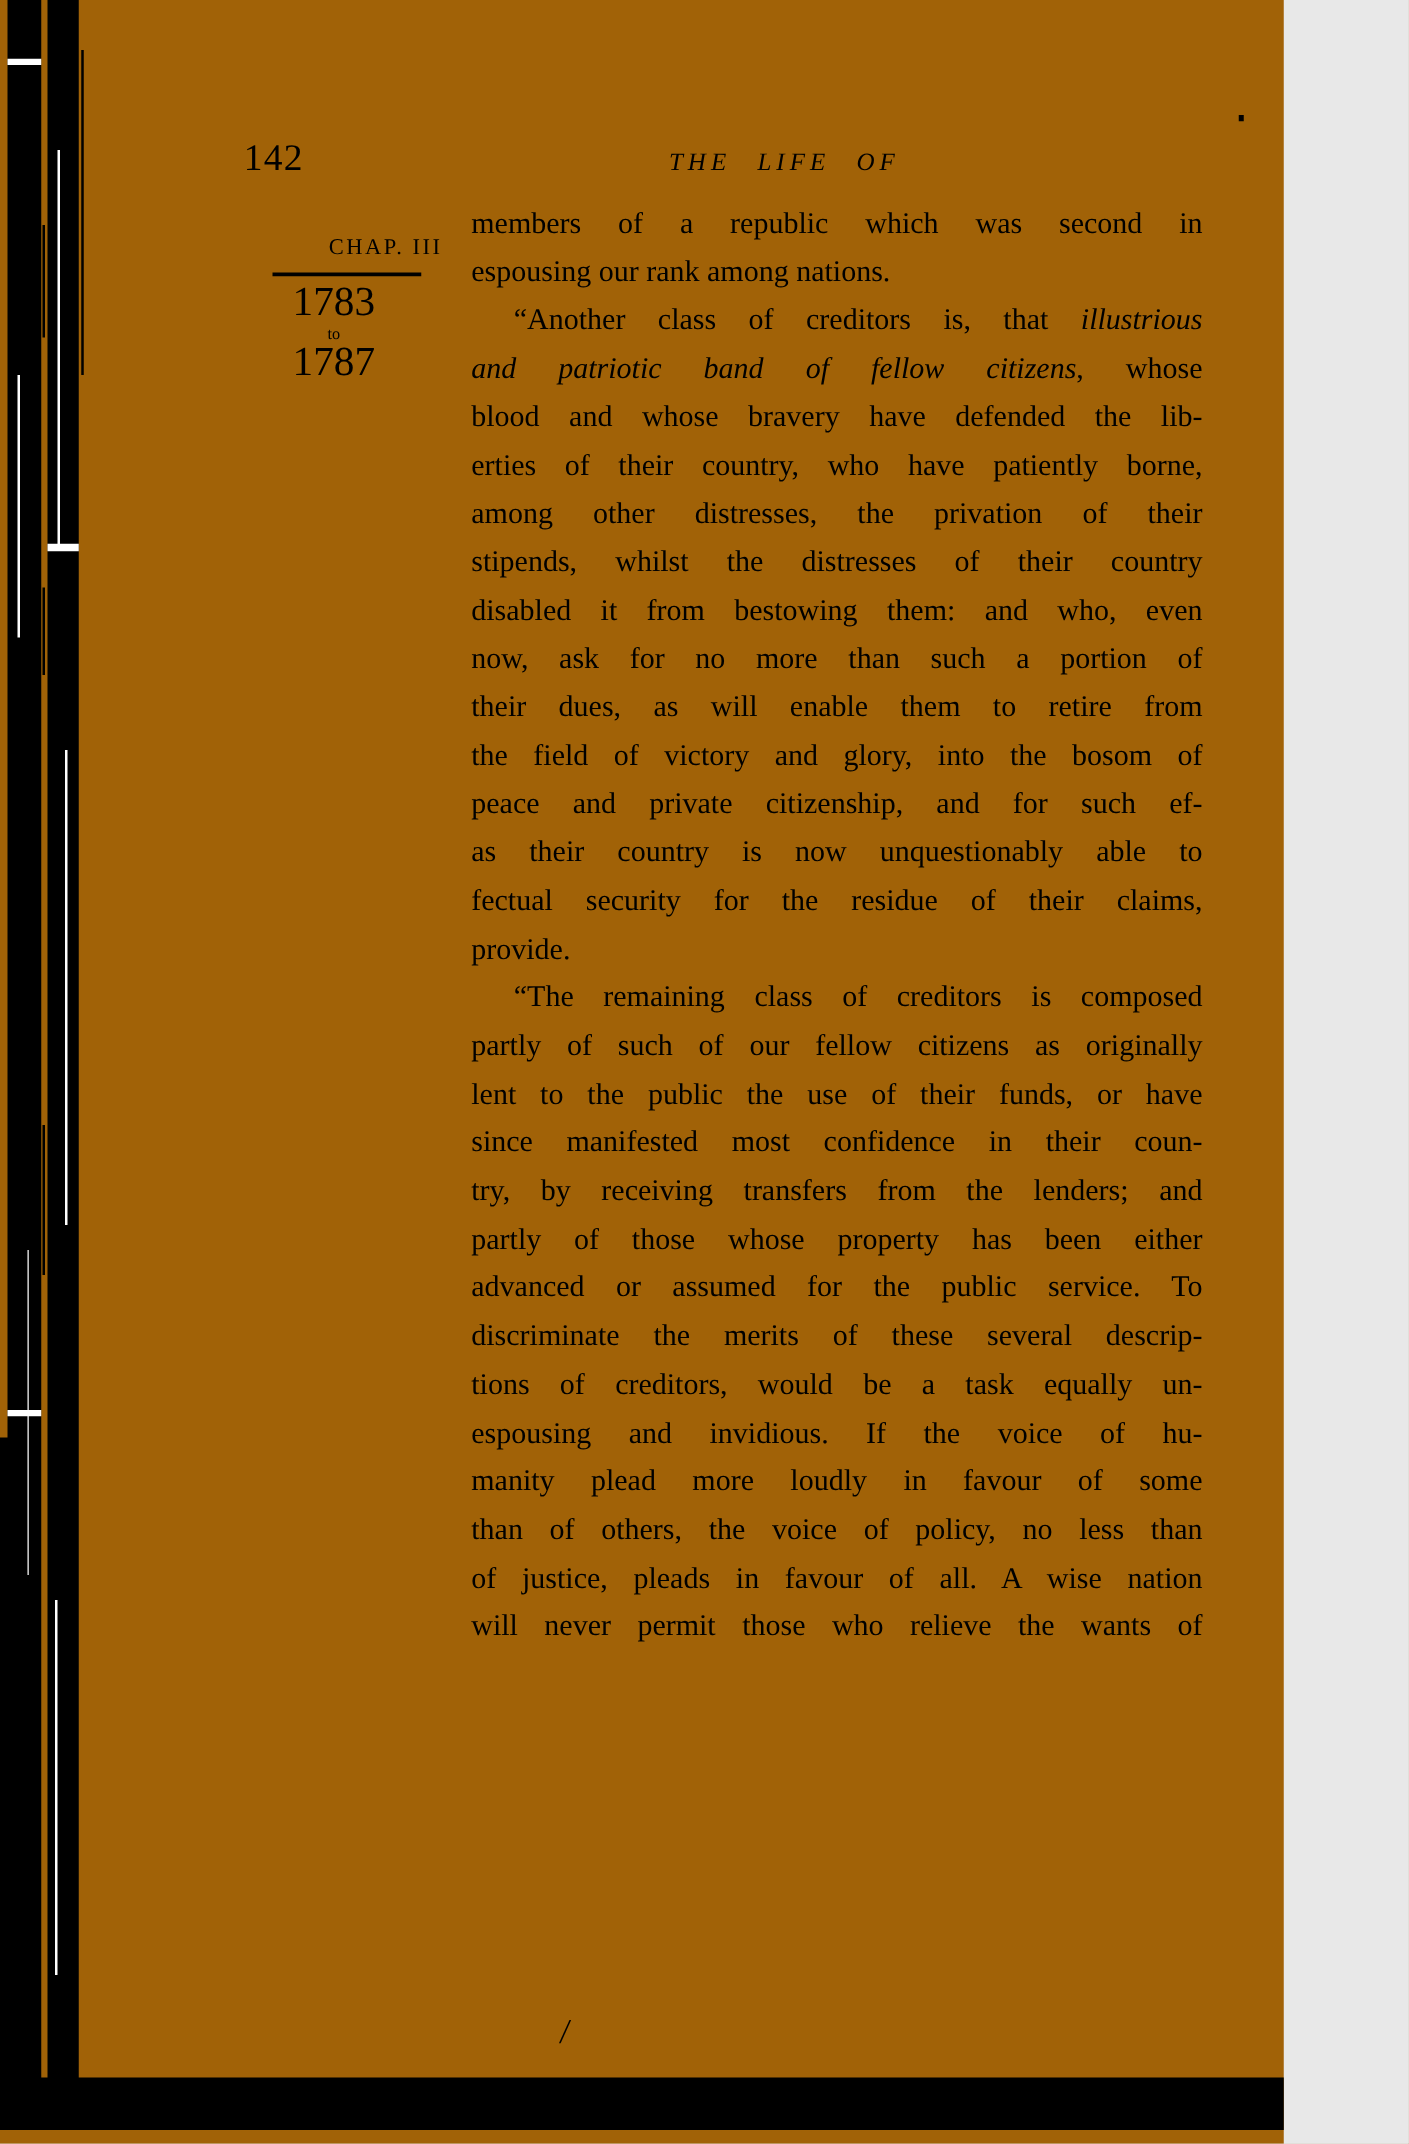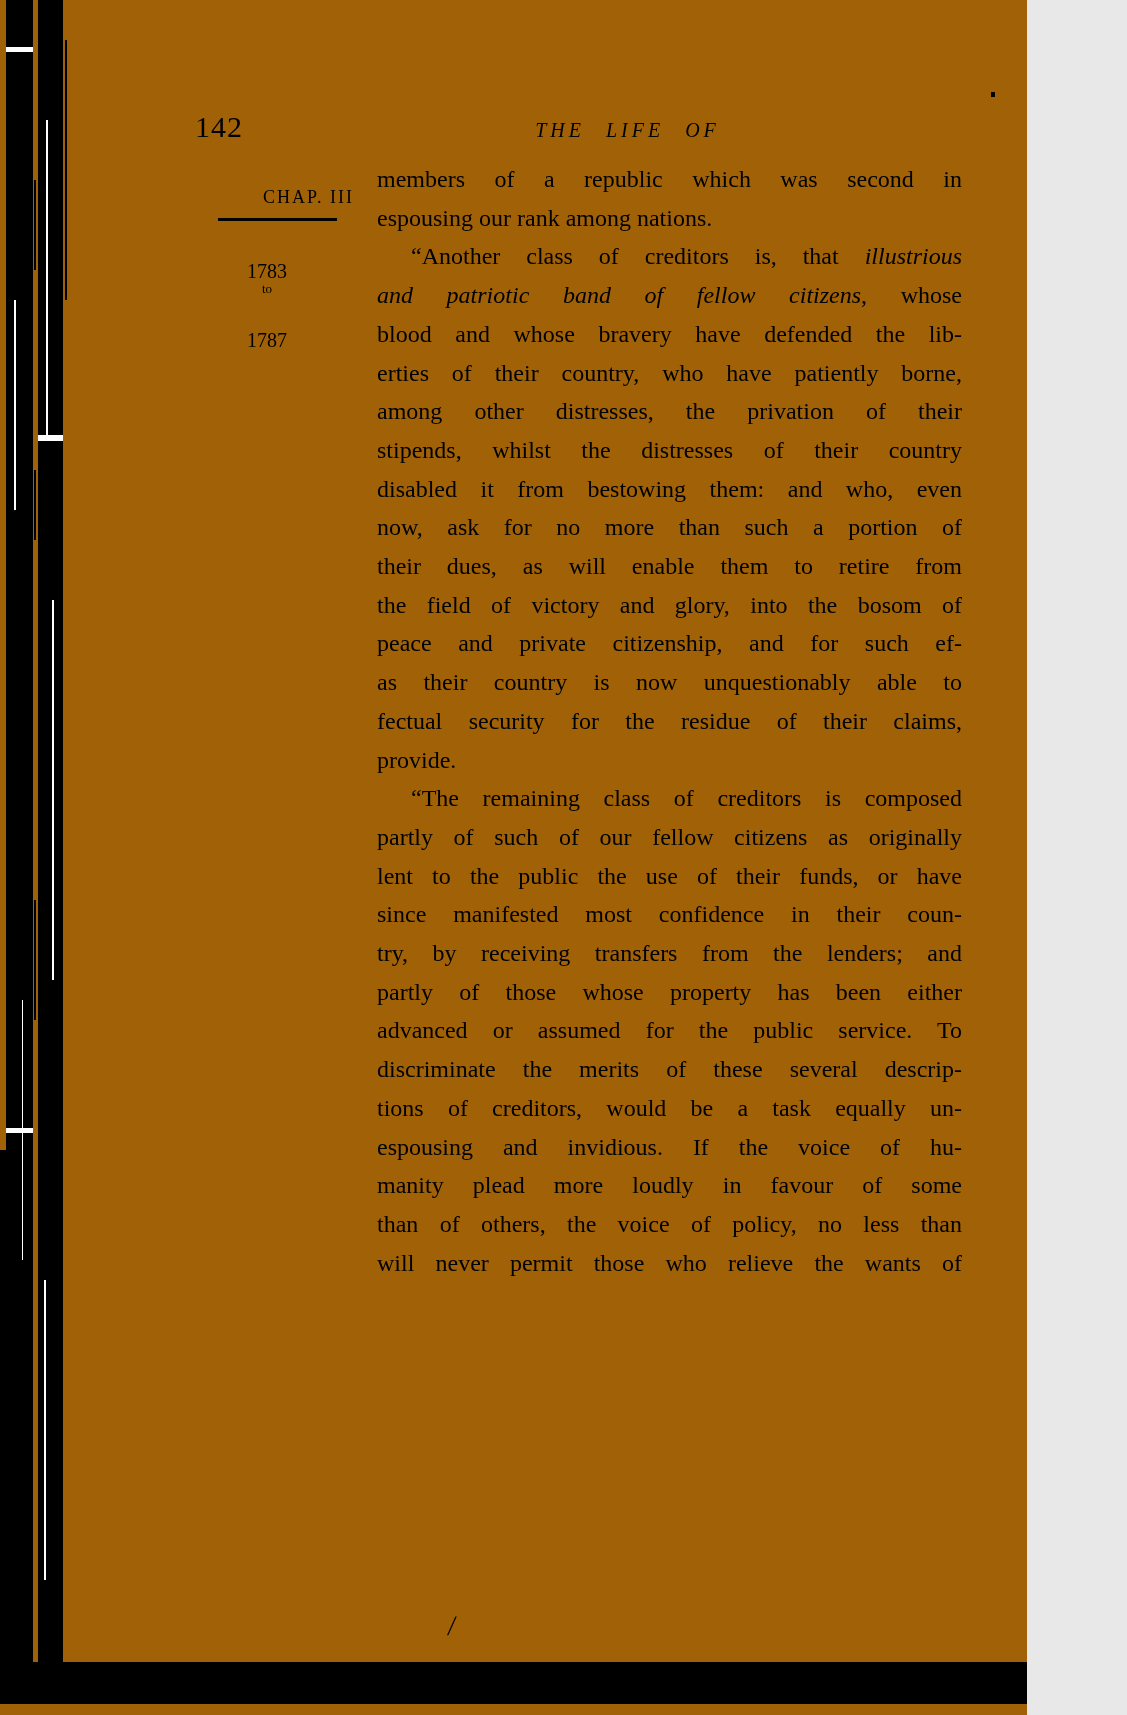--- a/index.html
+++ b/index.html
@@ -56,21 +56,21 @@
     font-size:18px; letter-spacing:2px; line-height:1;margin-left:44px;
   }
   .chapter-rule {
     position:absolute; left:218px; top:218px; width:119px; height:3px;
     background:#000;
   }
   .date-range {
     position:absolute; left:228px; top:226px; width:78px;
     text-align:center; line-height:1;
   }
-  .date-range .yr { font-size:20px; display:block;margin-top:35px; }
+  .date-range .yr { font-size:33px; display:block; }
   .date-range .conn { font-size:13px; display:block; margin:1px 0 1px 0; }
   
   .body-column {
     position:absolute; left:335px; top:160px; width:585px;
     font-size:24px; line-height:38.7px;margin-left:42px;
   }
   .line { white-space:normal; }
   .line.j { text-align:justify; text-align-last:justify; }
   .line.ind { text-indent:34px; }
   .line .it { font-style:italic; }
@@ -140,18 +140,19 @@
       <div class="line j"><span>lent to the public the use of their funds, or have</span></div>
       <div class="line j"><span>since manifested most confidence in their coun-</span></div>
       <div class="line j"><span>try, by receiving transfers from the lenders; and</span></div>
       <div class="line j"><span>partly of those whose property has been either</span></div>
       <div class="line j"><span>advanced or assumed for the public service. To</span></div>
       <div class="line j"><span>discriminate the merits of these several descrip-</span></div>
       <div class="line j"><span>tions of creditors, would be a task equally un-</span></div>
       <div class="line j"><span>espousing and invidious. If the voice of hu-</span></div>
       <div class="line j"><span>manity plead more loudly in favour of some</span></div>
       <div class="line j"><span>than of others, the voice of policy, no less than</span></div>
+      <div class="line j"><span>of justice, pleads in favour of all. A wise nation</span></div>
       <div class="line j"><span>will never permit those who relieve the wants of</span></div>
     </div>
 
   <div class="stray-slash">/</div>
 
 </div>
 
 </body></html>

